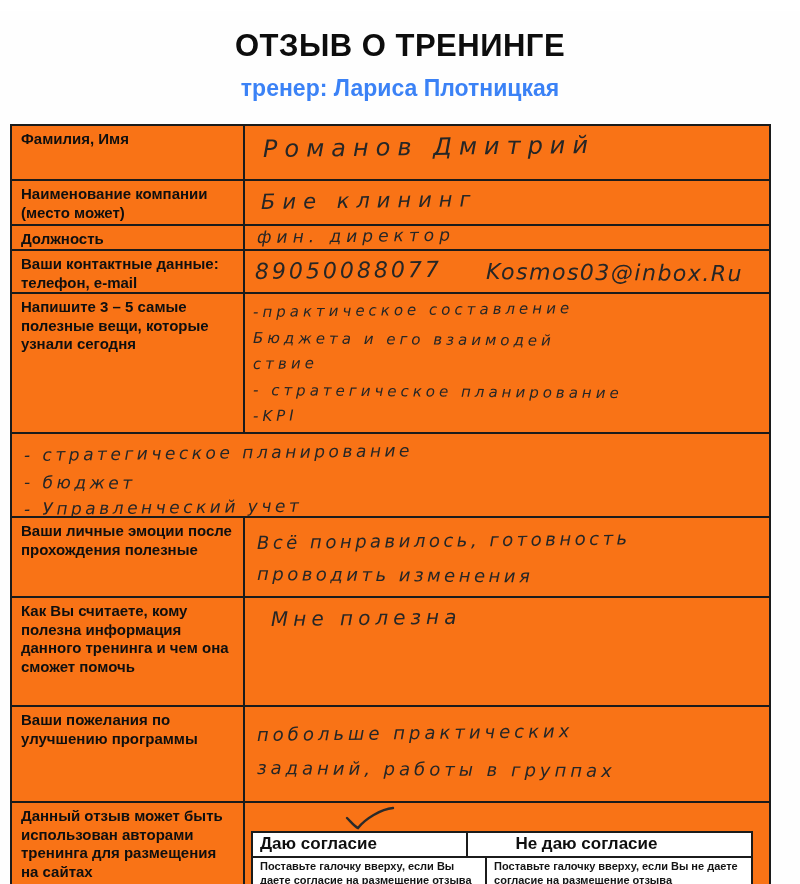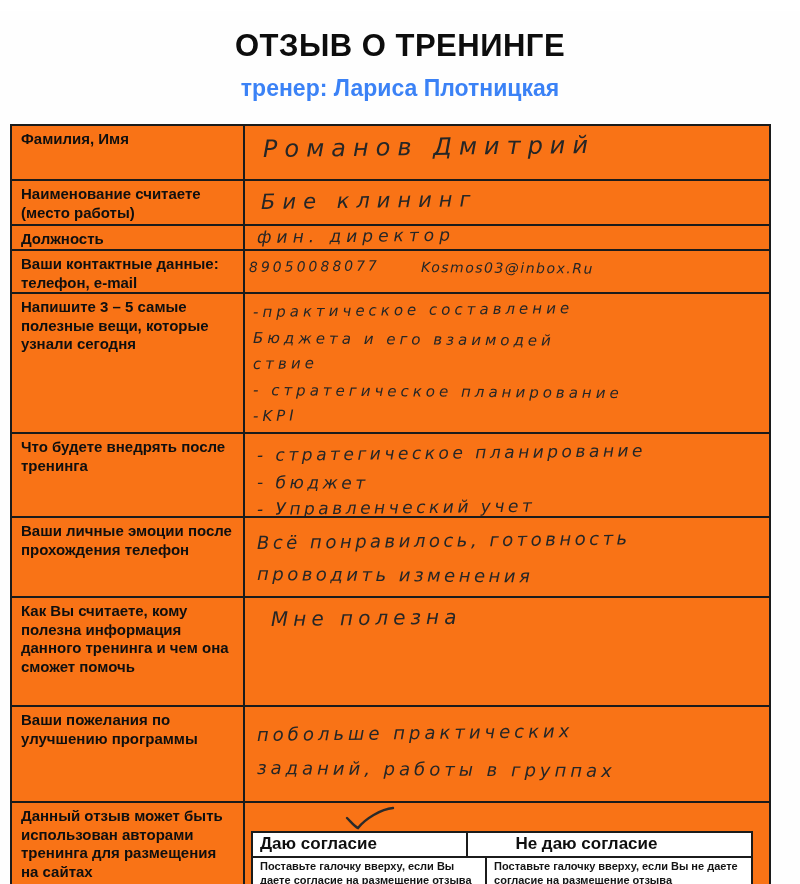--- a/index.html
+++ b/index.html
@@ -36,21 +36,21 @@
   
   .hw{
     font-family:"DejaVu Sans", sans-serif;font-style:italic;color:#262626;
     white-space:nowrap;
   }
   .hw-line{transform:rotate(-0.7deg);transform-origin:left center;}
   .hw-line:nth-child(even){transform:rotate(0.5deg);}
   .c1{padding:9px 0 0 18px;font-size:24px;letter-spacing:7px;}
   .c2{padding:9px 0 0 16px;font-size:21px;letter-spacing:7px;}
   .c3{padding:1px 0 0 12px;font-size:17px;letter-spacing:5px;}
-  .c4{padding:8px 0 0 4px;font-size:14px;letter-spacing:3px;}
+  .c4{padding:8px 0 0 10px;font-size:22px;letter-spacing:3px;}
   .c4 .hw-line{display:inline-block;}
   .c4 .hw-line + .hw-line{margin-left:34px;letter-spacing:1.5px;}
   .c5{padding:5px 0 0 8px;font-size:15px;letter-spacing:4px;line-height:26px;}
   .c6{padding:8px 0 0 12px;font-size:17px;letter-spacing:3.5px;line-height:27px;}
   .c7{padding:9px 0 0 12px;font-size:18px;letter-spacing:3.5px;line-height:31px;}
   .c8{padding:9px 0 0 14px;font-size:20px;letter-spacing:5px;margin-left:12px;}
   .c9{padding:11px 0 0 12px;font-size:18px;letter-spacing:4px;line-height:33px;border-radius:24px;}
   
   .check-svg{position:absolute;left:98px;top:2px;}
   .consent-table{
@@ -76,21 +76,21 @@
   <div class="form-table">
 
     <div class="row r1">
       <div class="row-label">Фамилия, Имя</div>
       <div class="row-content hw c1">
         <div class="hw-line">Романов  Дмитрий</div>
       </div>
     </div>
 
     <div class="row r2">
-      <div class="row-label">Наименование считаете (место работы)</div>
+      <div class="row-label">Наименование компании (место может)</div>
       <div class="row-content hw c2">
         <div class="hw-line">Бие  клининг</div>
       </div>
     </div>
 
     <div class="row r3">
       <div class="row-label">Должность</div>
       <div class="row-content hw c3">
         <div class="hw-line">фин.  директор</div>
       </div>
@@ -109,30 +109,29 @@
       <div class="row-content hw c5">
         <div class="hw-line">-практическое составление</div>
         <div class="hw-line">Бюджета и его взаимодей</div>
         <div class="hw-line">ствие</div>
         <div class="hw-line">- стратегическое планирование</div>
         <div class="hw-line">-KPI</div>
       </div>
     </div>
 
     <div class="row r6">
-      <div class="row-label">Что будете внедрять после тренинга</div>
       <div class="row-content hw c6">
         <div class="hw-line">- стратегическое планирование</div>
         <div class="hw-line">- бюджет</div>
         <div class="hw-line">- Управленческий учет</div>
       </div>
     </div>
 
     <div class="row r7">
-      <div class="row-label">Ваши личные эмоции после прохождения телефон</div>
+      <div class="row-label">Ваши личные эмоции после прохождения полезные</div>
       <div class="row-content hw c7">
         <div class="hw-line">Всё понравилось, готовность</div>
         <div class="hw-line">проводить изменения</div>
       </div>
     </div>
 
     <div class="row r8">
       <div class="row-label">Как Вы считаете, кому полезна информация данного тренинга и чем она сможет помочь</div>
       <div class="row-content hw c8">
         <div class="hw-line">Мне полезна</div>

